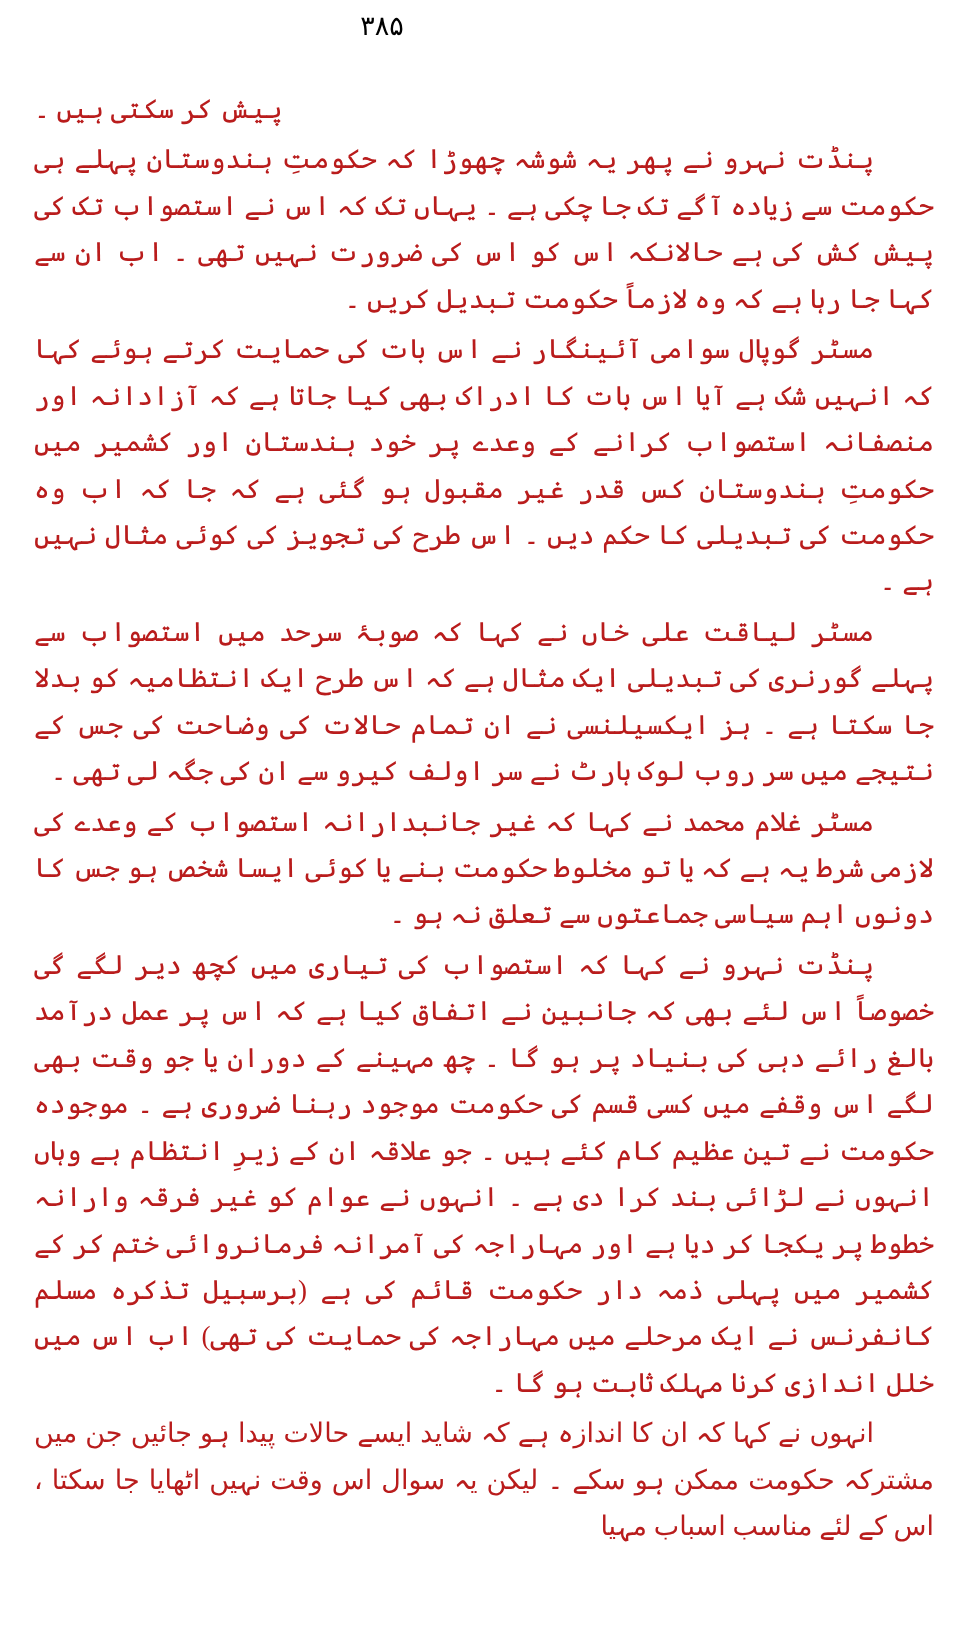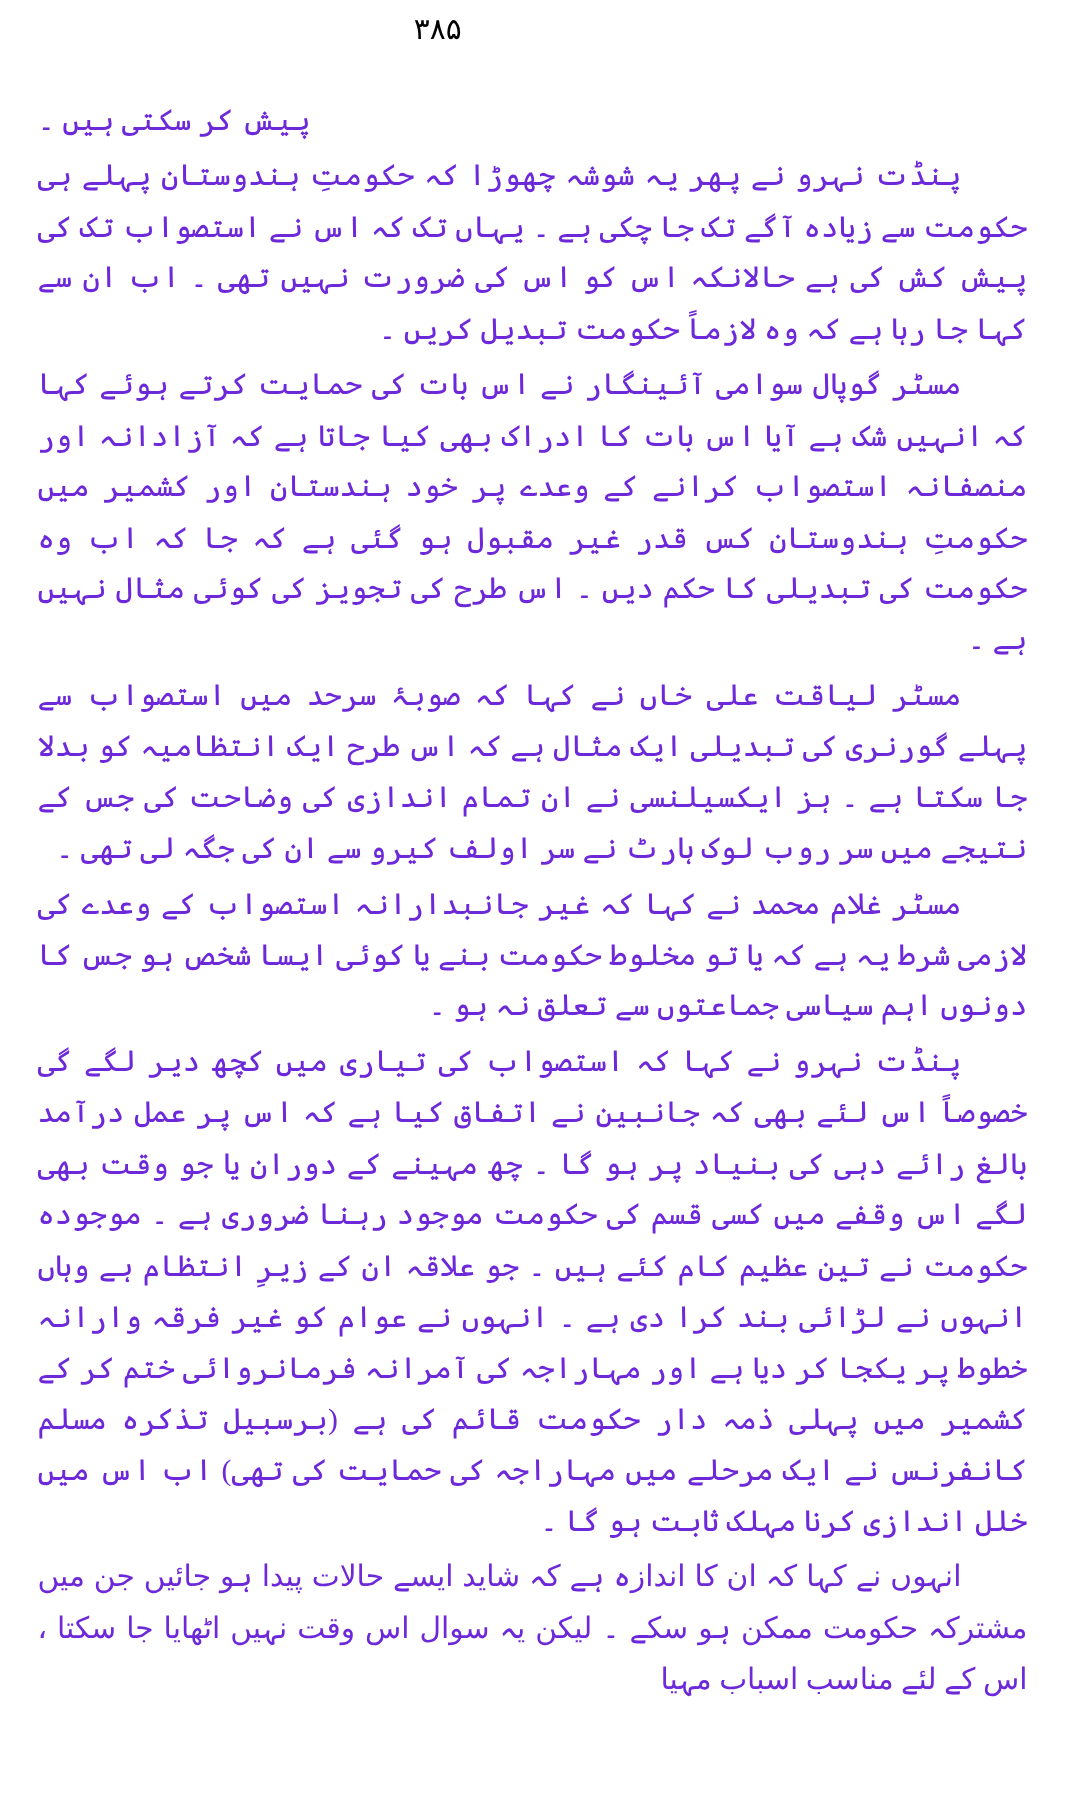--- a/index.html
+++ b/index.html
@@ -18,32 +18,31 @@
   }
   .page-number {
     position: absolute;
     top: 10px;
     left: 0;
     width: 764px;
     text-align: center;
     font-size: 27px;
     letter-spacing: 1px;
     color: #000;
-    padding-left: 16px;
   }
   .body-text {
     position: absolute;
     top: 86px;
     left: 34px;
     width: 900px;
     direction: rtl;
     text-align: justify;
     font-size: 27px;
     line-height: 1.72;
-    color: #6d28d9;
+    color: #b91c1c;
   }
   .para {
     margin: 0 0 4px 0;
     text-indent: 60px;
   }
   .para.cont {
     text-indent: 0;
     text-align: left;
   }
   .para:last-child {
@@ -54,19 +53,19 @@
 <body>
 
 <div class="page">
 
   <div class="page-number">۳۸۵</div>
 
   <div class="body-text">
     <p class="para cont">پیش کر سکتی ہیں ۔</p>
     <p class="para">پنڈت نہرو نے پھر یہ شوشہ چھوڑا کہ حکومتِ ہندوستان پہلے ہی حکومت سے زیادہ آگے تک جا چکی ہے ۔ یہاں تک کہ اس نے استصواب تک کی پیش کش کی ہے حالانکہ اس کو اس کی ضرورت نہیں تھی ۔ اب ان سے کہا جا رہا ہے کہ وہ لازماً حکومت تبدیل کریں ۔</p>
     <p class="para">مسٹر گوپال سوامی آئینگار نے اس بات کی حمایت کرتے ہوئے کہا کہ انہیں شک ہے آیا اس بات کا ادراک بھی کیا جاتا ہے کہ آزادانہ اور منصفانہ استصواب کرانے کے وعدے پر خود ہندستان اور کشمیر میں حکومتِ ہندوستان کس قدر غیر مقبول ہو گئی ہے کہ جا کہ اب وہ حکومت کی تبدیلی کا حکم دیں ۔ اس طرح کی تجویز کی کوئی مثال نہیں ہے ۔</p>
-    <p class="para">مسٹر لیاقت علی خاں نے کہا کہ صوبۂ سرحد میں استصواب سے پہلے گورنری کی تبدیلی ایک مثال ہے کہ اس طرح ایک انتظامیہ کو بدلا جا سکتا ہے ۔ ہز ایکسیلنسی نے ان تمام اندازی کی وضاحت کی جس کے نتیجے میں سر روب لوک ہارٹ نے سر اولف کیرو سے ان کی جگہ لی تھی ۔</p>
+    <p class="para">مسٹر لیاقت علی خاں نے کہا کہ صوبۂ سرحد میں استصواب سے پہلے گورنری کی تبدیلی ایک مثال ہے کہ اس طرح ایک انتظامیہ کو بدلا جا سکتا ہے ۔ ہز ایکسیلنسی نے ان تمام حالات کی وضاحت کی جس کے نتیجے میں سر روب لوک ہارٹ نے سر اولف کیرو سے ان کی جگہ لی تھی ۔</p>
     <p class="para">مسٹر غلام محمد نے کہا کہ غیر جانبدارانہ استصواب کے وعدے کی لازمی شرط یہ ہے کہ یا تو مخلوط حکومت بنے یا کوئی ایسا شخص ہو جس کا دونوں اہم سیاسی جماعتوں سے تعلق نہ ہو ۔</p>
     <p class="para">پنڈت نہرو نے کہا کہ استصواب کی تیاری میں کچھ دیر لگے گی خصوصاً اس لئے بھی کہ جانبین نے اتفاق کیا ہے کہ اس پر عمل درآمد بالغ رائے دہی کی بنیاد پر ہو گا ۔ چھ مہینے کے دوران یا جو وقت بھی لگے اس وقفے میں کسی قسم کی حکومت موجود رہنا ضروری ہے ۔ موجودہ حکومت نے تین عظیم کام کئے ہیں ۔ جو علاقہ ان کے زیرِ انتظام ہے وہاں انہوں نے لڑائی بند کرا دی ہے ۔ انہوں نے عوام کو غیر فرقہ وارانہ خطوط پر یکجا کر دیا ہے اور مہاراجہ کی آمرانہ فرمانروائی ختم کر کے کشمیر میں پہلی ذمہ دار حکومت قائم کی ہے (برسبیل تذکرہ مسلم کانفرنس نے ایک مرحلے میں مہاراجہ کی حمایت کی تھی) اب اس میں خلل اندازی کرنا مہلک ثابت ہو گا ۔</p>
     <p class="para">انہوں نے کہا کہ ان کا اندازہ ہے کہ شاید ایسے حالات پیدا ہو جائیں جن میں مشترکہ حکومت ممکن ہو سکے ۔ لیکن یہ سوال اس وقت نہیں اٹھایا جا سکتا ، اس کے لئے مناسب اسباب مہیا</p>
   </div>
 
 </div>
 
 </body></html>

